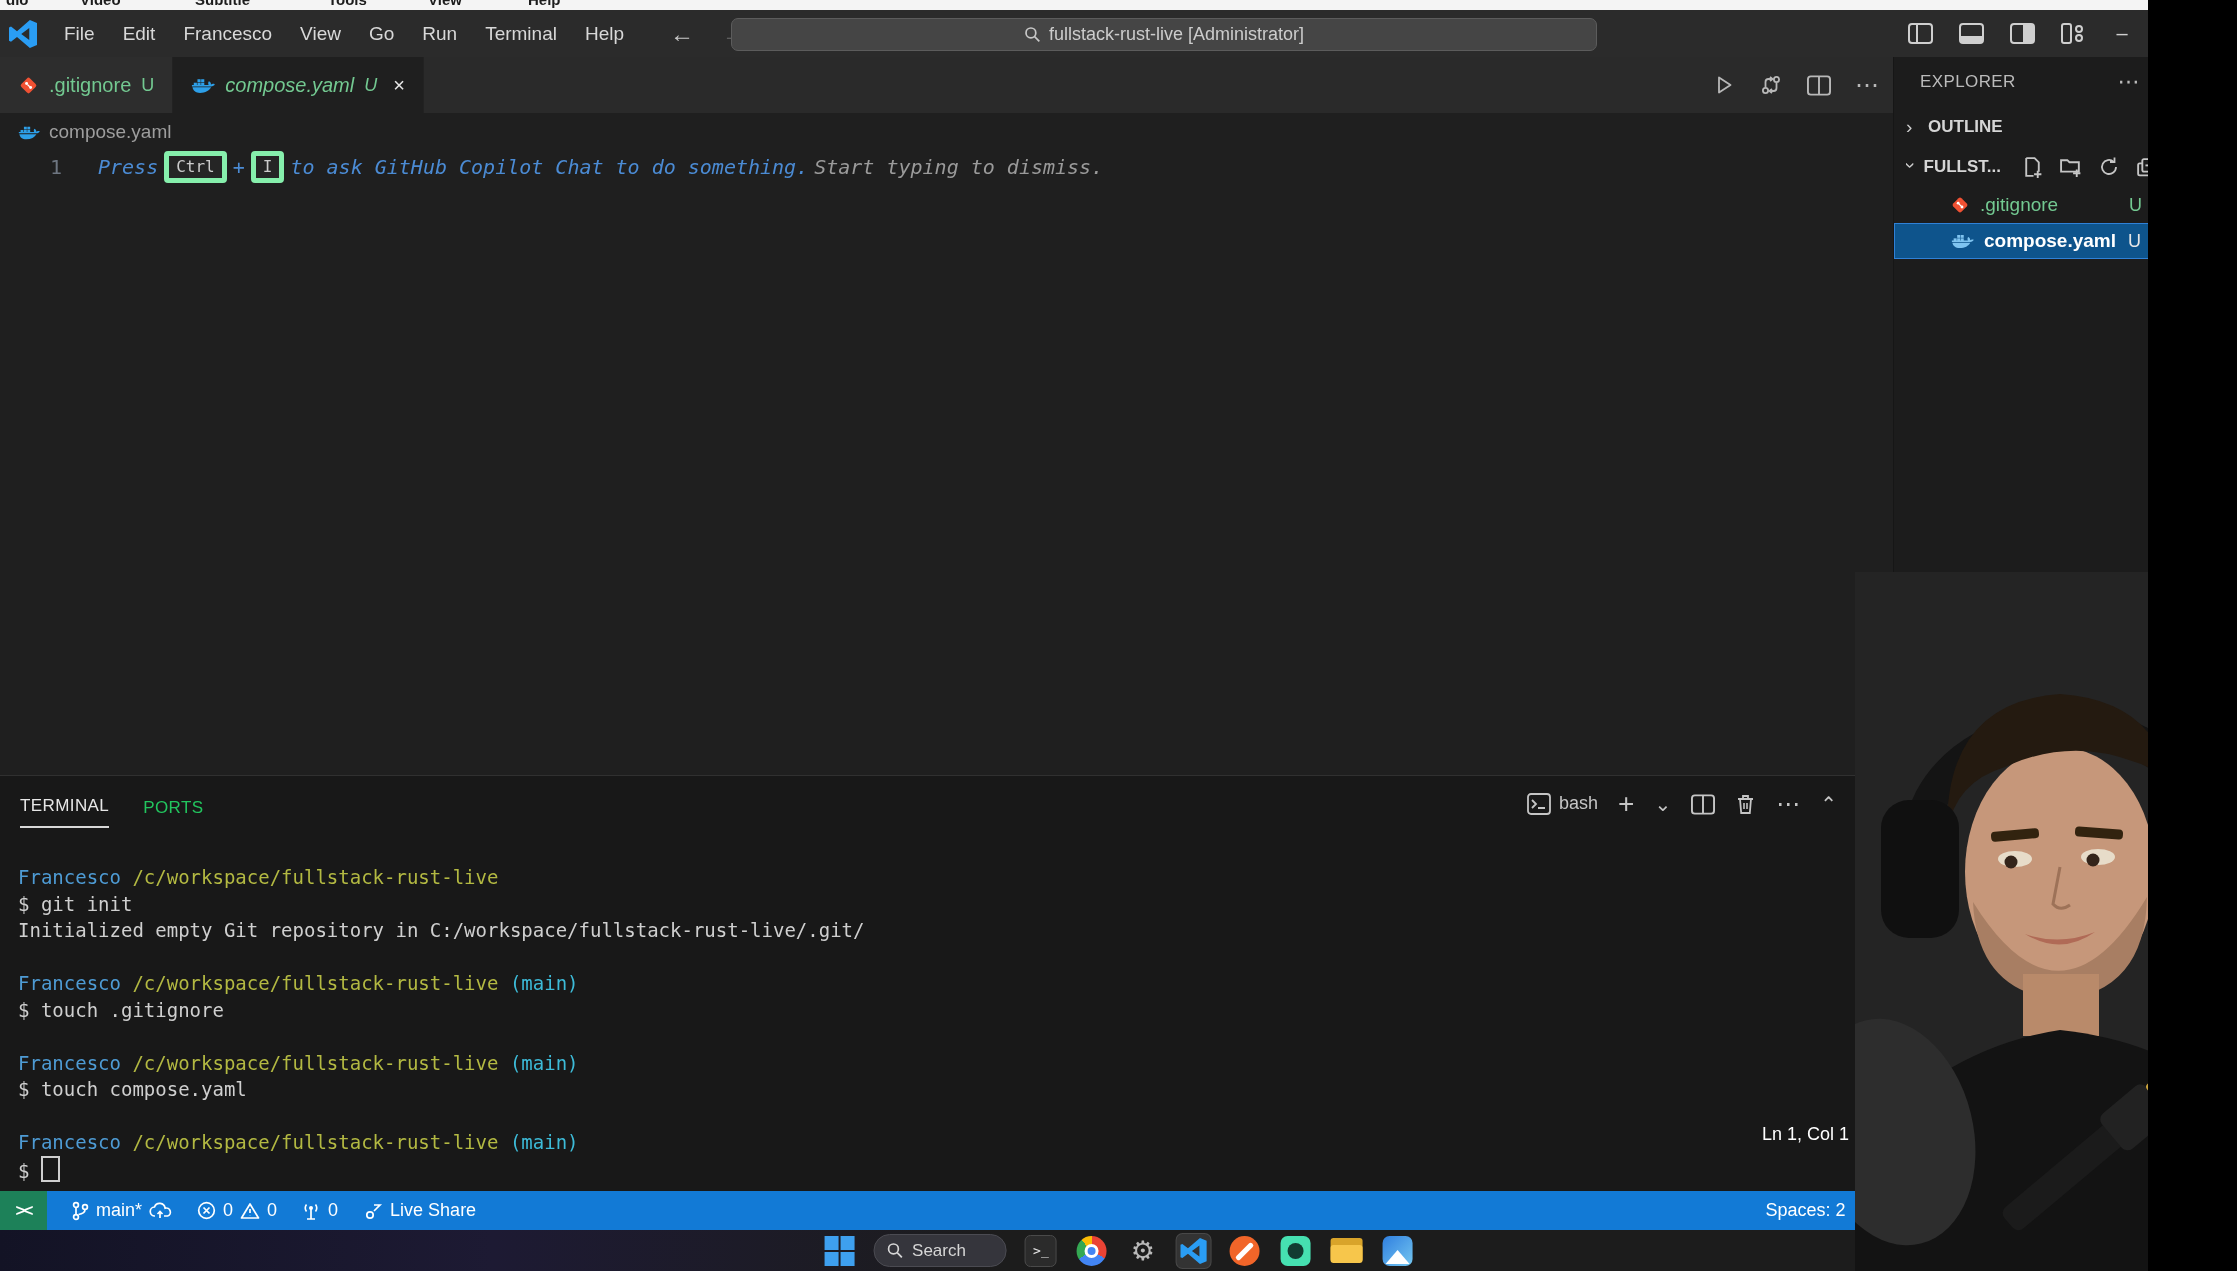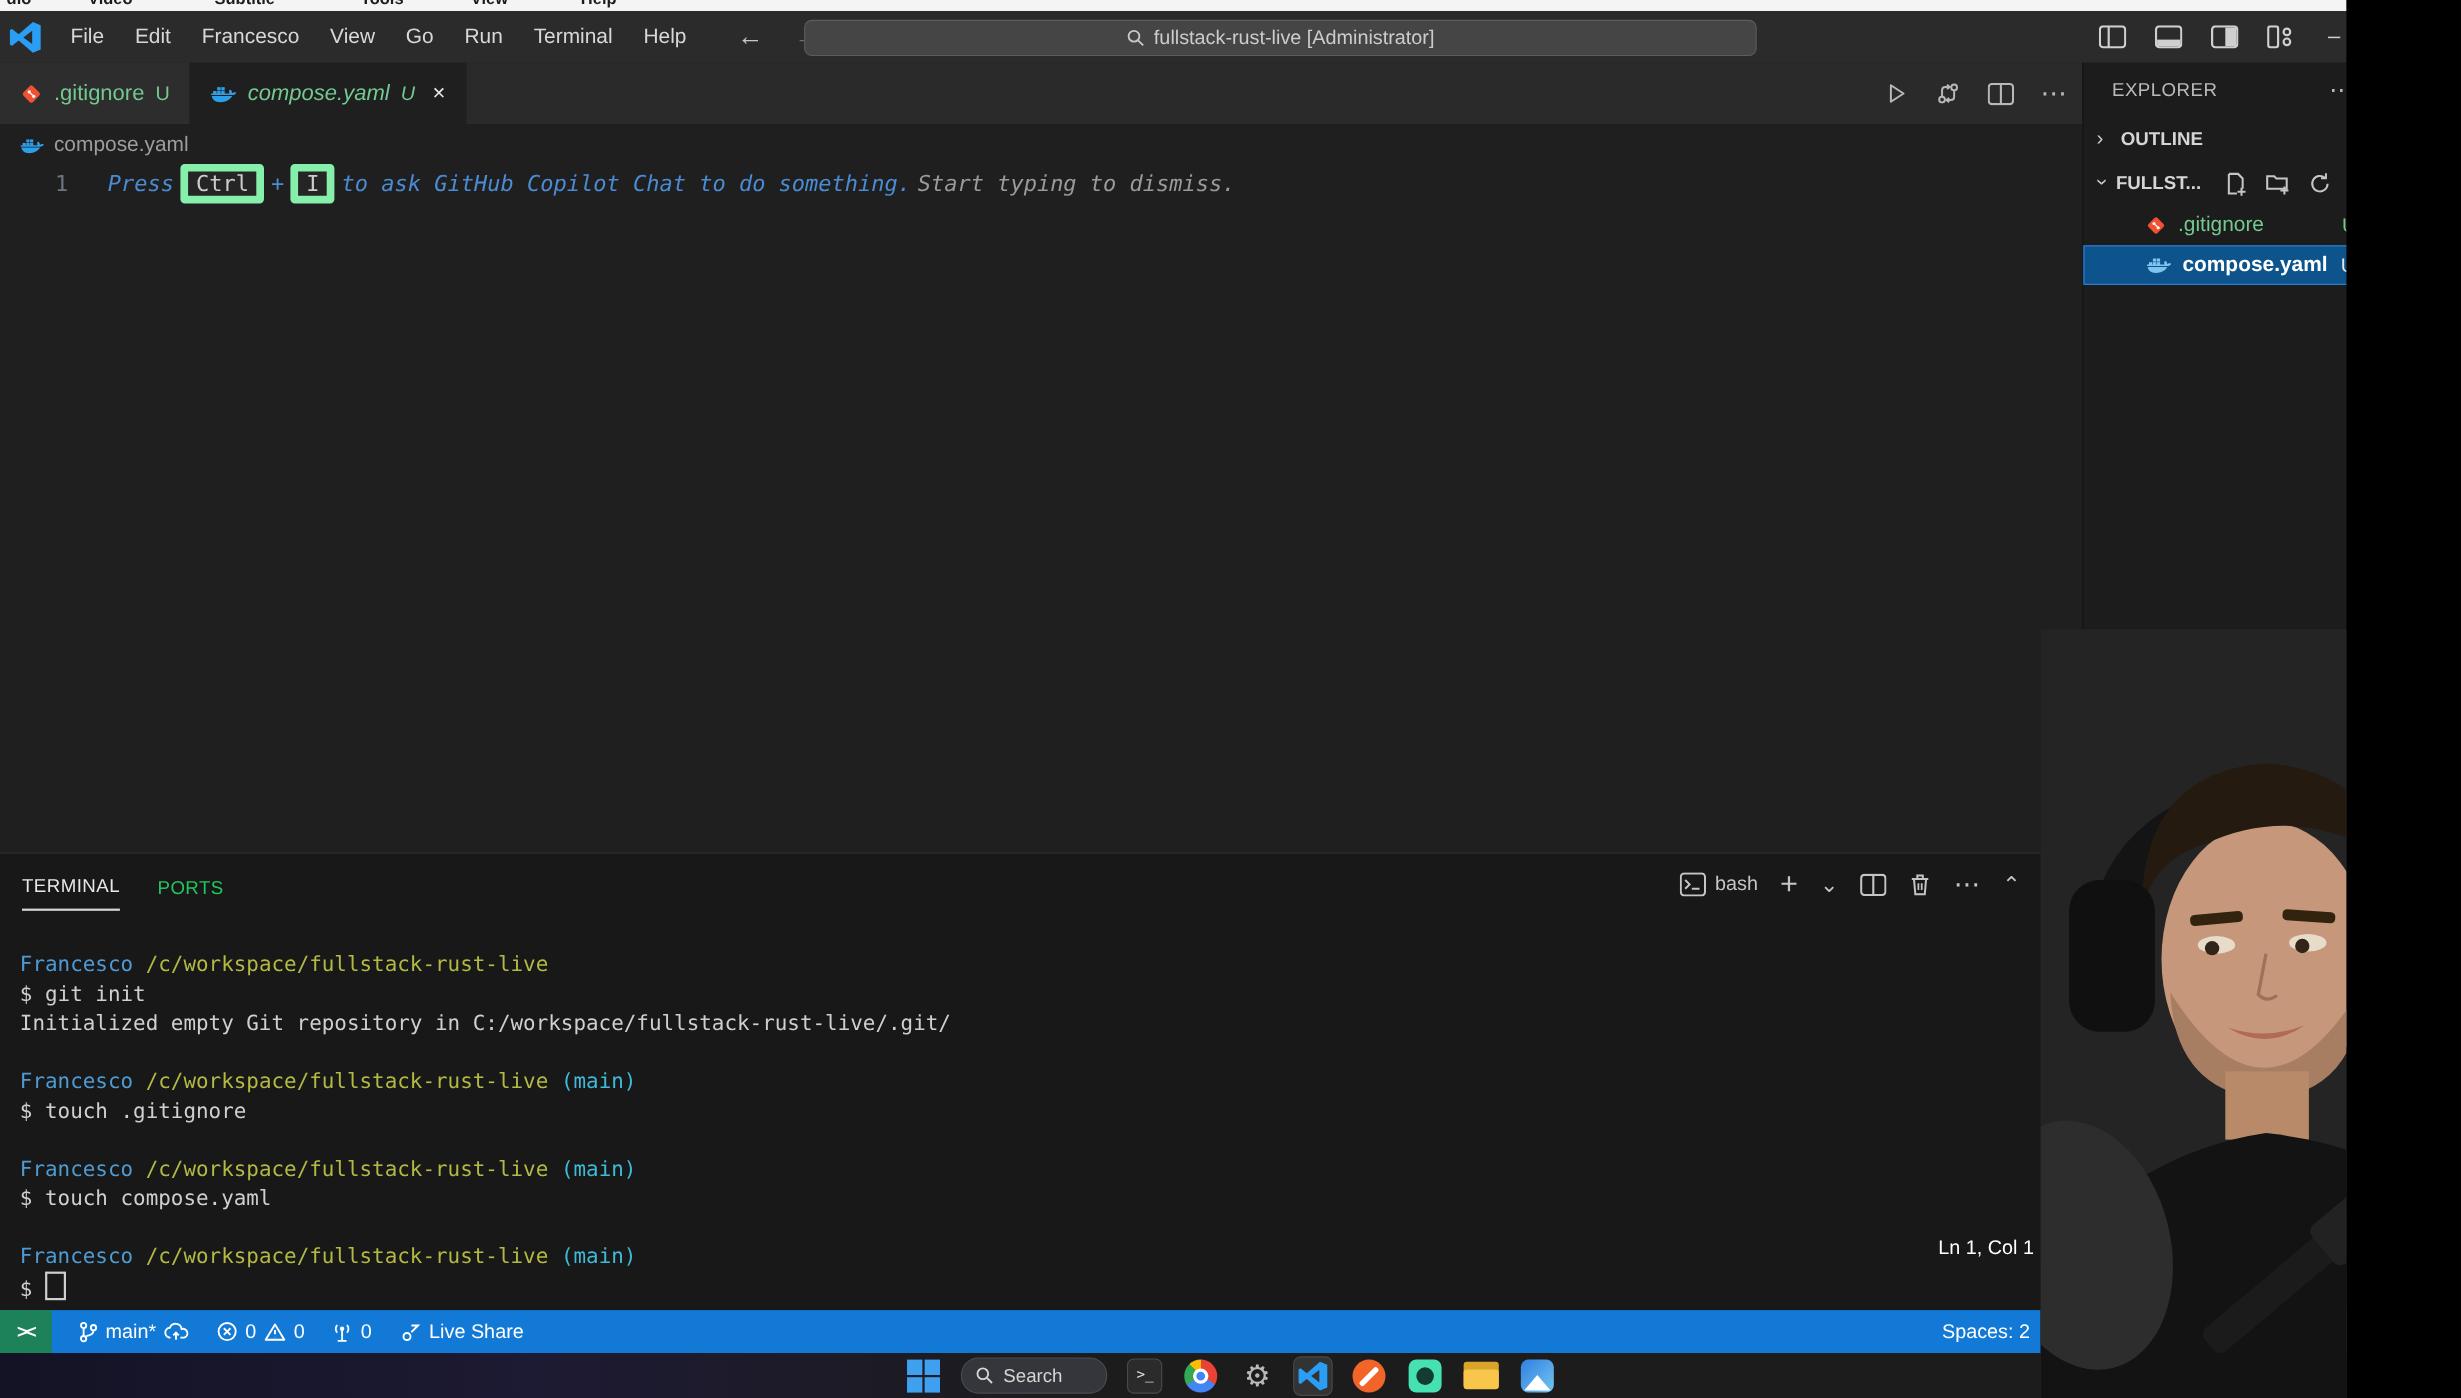--- a/index.html
+++ b/index.html
@@ -1,17 +1,17 @@
 <!DOCTYPE html>
 <html><head>
 <meta charset="utf-8">
 <style>
   html,body{margin:0;padding:0;background:#000;}
   #root{position:relative;width:2133px;height:1271px;overflow:hidden;background:#1f1f1f;
-        font-family:"Liberation Sans",sans-serif;color:#cccccc;-webkit-font-smoothing:antialiased;}
+        font-family:"Liberation Sans",sans-serif;color:#cccccc;padding-left:15px;-webkit-font-smoothing:antialiased;}
 
   
   #overlay-strip{position:absolute;left:0;top:0;width:2237px;height:10px;background:#f4f4f4;overflow:hidden;}
   #overlay-strip span{position:absolute;top:-9px;font-size:15px;font-weight:700;color:#1c1c1c;}
 
   
   #titlebar{position:absolute;left:0;top:10px;width:2237px;height:47px;background:#2b2b2b;
             display:flex;align-items:center;}
   #vscode-logo{width:30px;height:30px;margin:0 12px 0 8px;flex:0 0 auto;}
   .menu-item{padding:0 14px;font-size:19px;color:#d8d8d8;cursor:default;}
@@ -36,21 +36,21 @@
 
   
   #breadcrumb{position:absolute;left:0;top:113px;width:1893px;height:38px;display:flex;align-items:center;
               gap:9px;padding-left:18px;box-sizing:border-box;font-size:19px;color:#9d9d9d;background:#1f1f1f;}
   #code{position:absolute;left:0;top:151px;width:1893px;height:624px;background:#1f1f1f;}
   .codeline{display:flex;align-items:center;height:32px;font-size:20px;}
   .lnum{width:62px;text-align:right;color:#6e7681;font-family:"DejaVu Sans Mono",monospace;}
   .hint{margin-left:36px;font-family:"DejaVu Sans Mono",monospace;font-style:italic;display:flex;align-items:center;gap:6px;}
   .hint-blue{color:#4b8bd4;}
   .hint-gray{color:#9a9a9a;}
-  .keycap{display:inline-block;border:7px solid #86efac;border-radius:4px;padding:0 7px;font-size:20px;
+  .keycap{display:inline-block;border:5px solid #86efac;border-radius:4px;padding:0 7px;font-size:16px;
           color:#cccccc;font-style:normal;line-height:22px;background:#252525;}
 
   
   #sidebar{position:absolute;left:1893px;top:57px;width:265px;height:1134px;background:#1c1c1c;
            border-left:1px solid #161616;box-sizing:border-box;}
   #explorer-head{display:flex;align-items:center;justify-content:space-between;height:50px;
                  padding:0 18px 0 26px;font-size:17px;color:#bbbbbb;letter-spacing:.4px;}
   .section-row{display:flex;align-items:center;height:40px;font-size:17px;font-weight:700;color:#d5d5d5;gap:8px;
                padding-left:12px;}
   .chev{display:inline-block;font-size:19px;font-weight:400;color:#cccccc;width:14px;}

